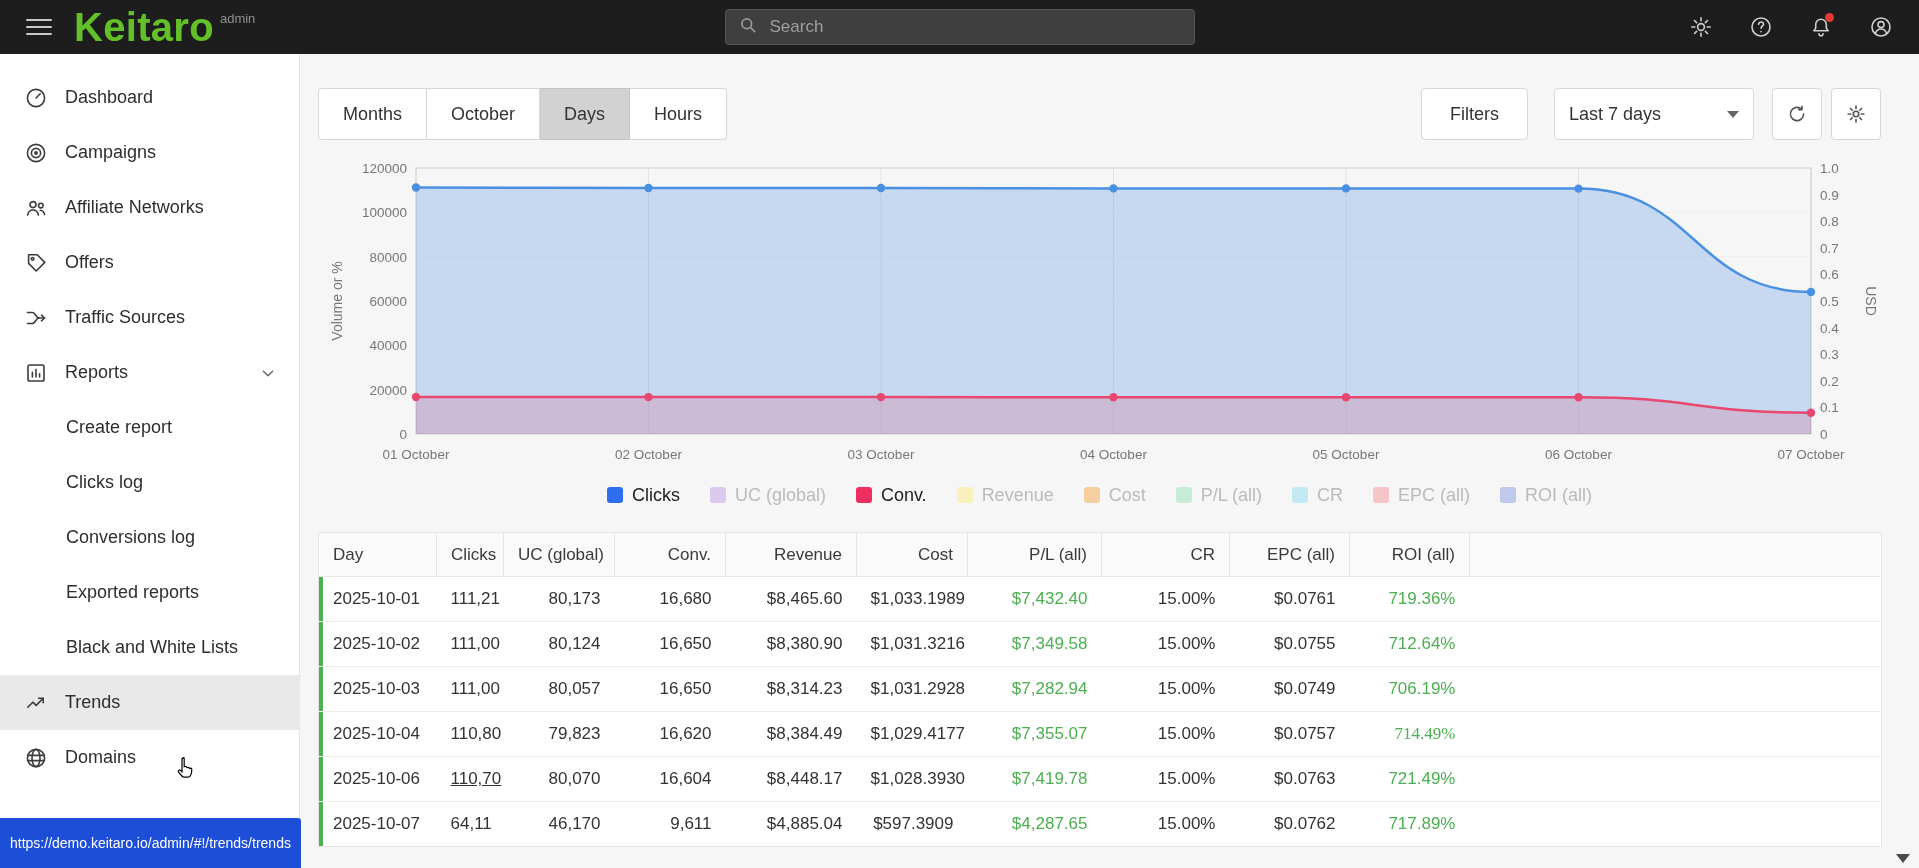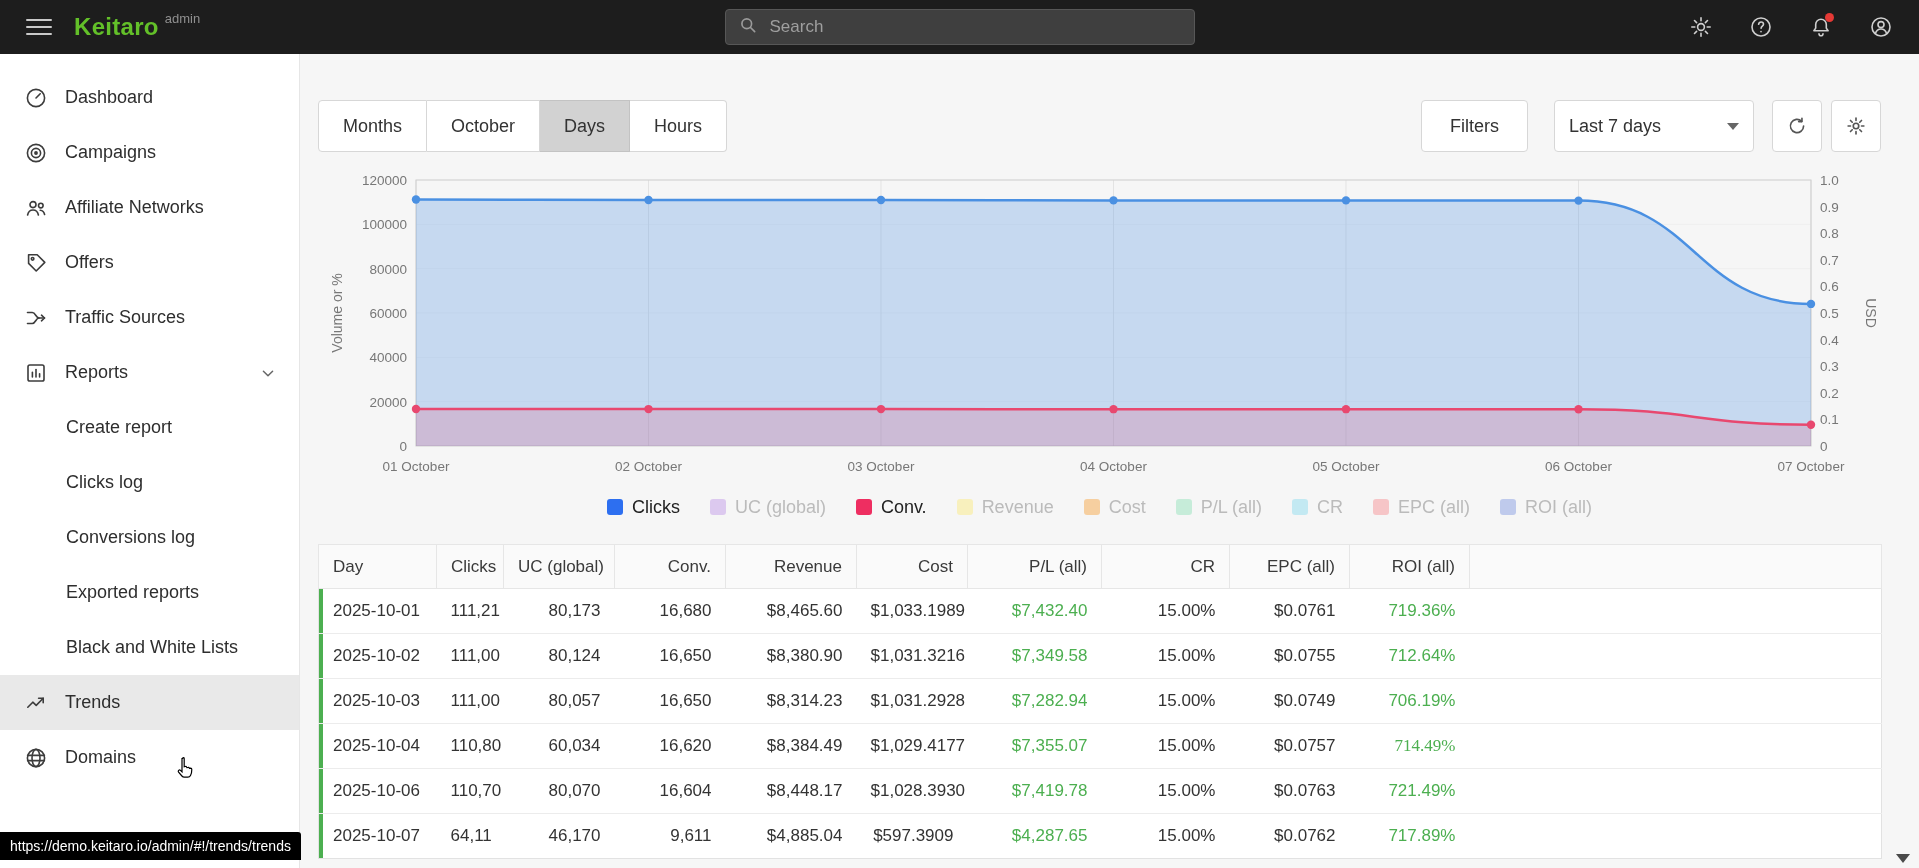--- a/index.html
+++ b/index.html
@@ -4,41 +4,41 @@
 <style>
   html,body{margin:0;padding:0}
   body{
     width:1919px;height:868px;overflow:hidden;position:relative;
     font-family:"Liberation Sans",sans-serif;background:#f6f6f6;color:#333;
   }
   
   .topbar{height:54px;background:#1d1d1d;display:flex;align-items:center;padding:0 26px;box-sizing:border-box;position:relative;z-index:5}
   .burger{width:26px;cursor:pointer;margin-right:22px}
   .burger span{display:block;height:2px;background:#c9c9c9;margin:5px 0;border-radius:1px}
-  .logo{font-size:24px;font-weight:bold;letter-spacing:.3px;line-height:1}
+  .logo{font-size:40px;font-weight:bold;letter-spacing:.3px;line-height:1}
   .env{color:#8f8f8f;font-size:13px;align-self:flex-start;margin-top:11px;margin-left:6px}
   .searchwrap{position:absolute;left:50%;transform:translateX(-50%);width:470px;height:36px;background:#3f3f3f;border:1px solid #575757;border-radius:4px;display:flex;align-items:center;padding:0 12px;box-sizing:border-box;gap:10px}
   .searchwrap input{flex:1;background:transparent;border:none;outline:none;color:#f97316;font-size:17px}
   .searchwrap input::placeholder{color:#9f9f9f}
   .top-icons{margin-left:auto;display:flex;align-items:center;gap:36px}
   .top-icon{position:relative;width:24px;height:24px;cursor:pointer}
   .top-icon svg{width:24px;height:24px;fill:none;stroke:#cfcfcf;stroke-width:1.6;stroke-linecap:round;stroke-linejoin:round}
   .badge{position:absolute;top:-2px;right:-1px;width:9px;height:9px;border-radius:50%;background:#e53935}
   
   .layout{display:flex;height:814px}
   .sidebar{width:300px;background:#fff;border-right:1px solid #e6e6e6;box-sizing:border-box;padding-top:16px;flex:0 0 300px}
   .side-item{display:flex;align-items:center;gap:17px;height:55px;padding:0 20px 0 24px;font-size:18px;color:#2e2e2e;cursor:pointer}
   .side-item.child{padding-left:66px}
   .side-item.active{background:#e9e9e9}
   .sicon{width:24px;height:24px;flex:0 0 24px}
   .sicon svg,.chev svg{width:24px;height:24px;fill:none;stroke:#3c3c3c;stroke-width:1.6;stroke-linecap:round;stroke-linejoin:round}
   .chev{margin-left:auto;width:22px;height:22px}
   .chev svg{width:22px;height:22px;stroke:#666}
   
-  .main{flex:1;padding:12px 38px 0 18px;box-sizing:border-box;overflow:hidden;background:#f6f6f6}
+  .main{flex:1;padding:0 38px 0 18px;box-sizing:border-box;overflow:hidden;background:#f6f6f6}
   .toolbar{margin-top:34px;display:flex;align-items:center;height:52px}
   .tab-group{display:flex}
   .tab{height:52px;padding:0 24px;background:#fff;border:1px solid #d7d7d7;border-left:none;font-size:18px;color:#333;display:flex;align-items:center;cursor:pointer;box-sizing:border-box}
   .tab:first-child{border-left:1px solid #d7d7d7;border-radius:4px 0 0 4px}
   .tab:last-child{border-radius:0 4px 4px 0}
   .tab.active{background:#d2d2d2;border-color:#c3c3c3}
   .spacer{flex:1}
   .btn{height:52px;padding:0 28px;background:#fff;border:1px solid #d7d7d7;border-radius:4px;font-size:18px;color:#333;cursor:pointer;display:flex;align-items:center;box-sizing:border-box;font-family:inherit}
   .select{height:52px;width:200px;margin-left:26px;background:#fff;border:1px solid #d7d7d7;border-radius:4px;font-size:18px;color:#333;display:flex;align-items:center;justify-content:space-between;padding:0 14px;box-sizing:border-box;cursor:pointer}
   .select .dd{width:0;height:0;border-left:6px solid transparent;border-right:6px solid transparent;border-top:7px solid #666}
@@ -51,21 +51,21 @@
   .leg{display:flex;align-items:center;gap:9px;cursor:pointer;white-space:nowrap}
   .leg .sw{width:16px;height:16px;border-radius:3px;flex:0 0 16px}
   .leg.off{color:#bbbbbb}
   
   table{border-collapse:collapse;width:100%;margin-top:24px;background:#fff;font-size:17px;table-layout:fixed;border:1px solid #e2e2e2}
   thead th{background:#fafafa;font-weight:normal;color:#3a3a3a;height:44px;border:1px solid #e6e6e6;padding:0 14px;white-space:nowrap;overflow:hidden;box-sizing:border-box}
   tbody td{height:45px;padding:0 14px;border-top:1px solid #ececec;white-space:nowrap;overflow:hidden;color:#333;box-sizing:border-box}
   td.day{box-shadow:inset 4px 0 0 var(--stripe,#4caf50)}
   .pos{color:var(--pos,#4caf50)}
   
-  .statusbar{position:absolute;left:0;bottom:8px;background:#000000;color:#fff;font-size:14px;padding:6px 10px;border-top-right-radius:3px;z-index:20;white-space:nowrap}
+  .statusbar{position:absolute;left:0;bottom:0;background:#1d4ed8;color:#fff;font-size:14px;padding:17px 10px;border-top-right-radius:3px;z-index:20;white-space:nowrap}
   .cursor{position:absolute;left:174px;top:756px;z-index:30;pointer-events:none}
   .corner{position:absolute;right:9px;bottom:5px;width:0;height:0;border-left:7px solid transparent;border-right:7px solid transparent;border-top:9px solid #4a4a4a;z-index:20}
 </style>
 </head>
 <body>
 
 <header class="topbar">
   <div class="burger">
       <span></span>
       <span></span>
@@ -393,33 +393,33 @@
             <td style="text-align: right;">$1,031.2928</td>
             <td class="pos" style="text-align: right;">$7,282.94</td>
             <td style="text-align: right;">15.00%</td>
             <td style="text-align: right;">$0.0749</td>
             <td class="pos" style="text-align: right;">706.19%</td>
             <td></td>
           </tr>
           <tr>
             <td class="day" style="text-align: left;">2025-10-04</td>
             <td style="text-align: right;">110,80</td>
-            <td style="text-align: right;">60,034</td>
+            <td style="text-align: right;">79,823</td>
             <td style="text-align: right;">16,620</td>
             <td style="text-align: right;">$8,384.49</td>
             <td style="text-align: right;">$1,029.4177</td>
             <td class="pos" style="text-align: right;">$7,355.07</td>
             <td style="text-align: right;">15.00%</td>
             <td style="text-align: right;">$0.0757</td>
             <td class="pos" style="text-align: right; font-family: Liberation Serif, serif;">714.49%</td>
             <td></td>
           </tr>
           <tr>
             <td class="day" style="text-align: left;">2025-10-06</td>
-            <td style="text-align: right;">110,70</td>
+            <td style="text-align: right; text-decoration: underline;">110,70</td>
             <td style="text-align: right;">80,070</td>
             <td style="text-align: right;">16,604</td>
             <td style="text-align: right;">$8,448.17</td>
             <td style="text-align: right;">$1,028.3930</td>
             <td class="pos" style="text-align: right;">$7,419.78</td>
             <td style="text-align: right;">15.00%</td>
             <td style="text-align: right;">$0.0763</td>
             <td class="pos" style="text-align: right;">721.49%</td>
             <td></td>
           </tr>

